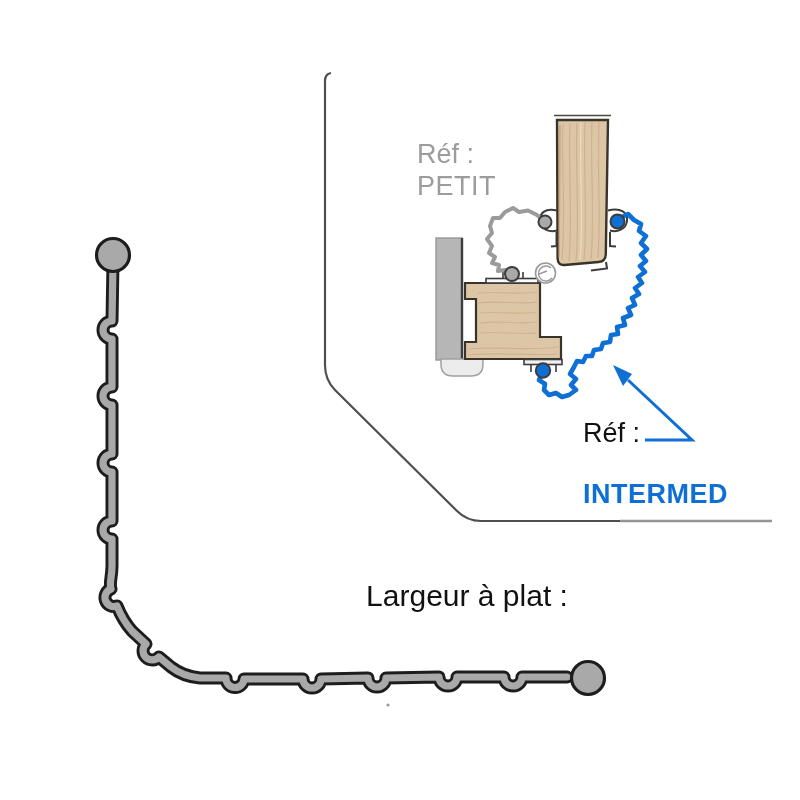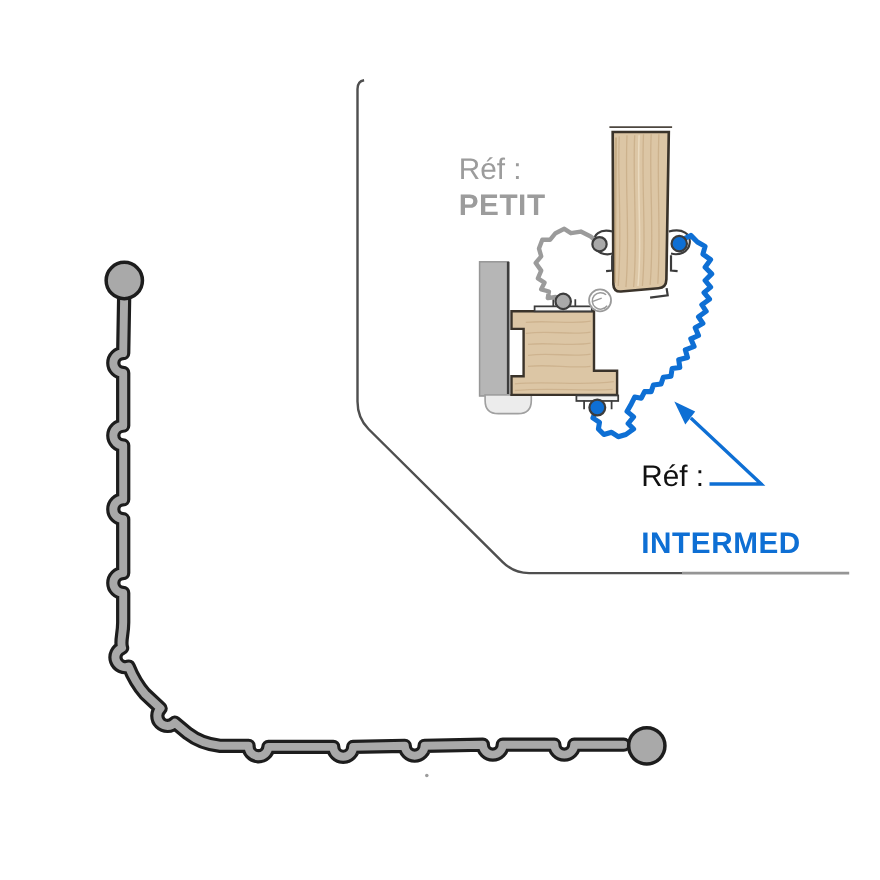--- a/index.html
+++ b/index.html
@@ -16,21 +16,21 @@
   html,body{margin:0;padding:0;}
   body{
     width:800px;height:800px;background:var(--page_bg);
     font-family:"Liberation Sans", sans-serif;
     position:relative;overflow:hidden;
   }
   .stage{position:absolute;left:0;top:0;width:800px;height:800px;}
   svg.layer{position:absolute;left:0;top:0;}
   .txt{position:absolute;white-space:nowrap;}
   .ref-petit{left:417px;top:138px;font-size:27px;line-height:32px;color:var(--text_gray);}
-  .ref-petit .name{font-weight:bold;letter-spacing:.5px;}
+  .ref-petit .name{font-weight:normal;letter-spacing:.5px;}
   .ref-intermed{left:583px;top:418px;font-size:27px;line-height:30px;}
   .ref-intermed .prefix{color:var(--text_black);}
   .ref-intermed .name{font-weight:bold;color:var(--accent_blue);letter-spacing:.5px;margin-top:31px;}
   .width-label{left:317px;top:579px;width:300px;text-align:center;font-size:30px;line-height:34px;color:var(--text_black);}
   .line{display:block;}
 </style>
 </head>
 <body>
 
 <div class="stage">
@@ -136,15 +136,16 @@
     <span class="line prefix">Réf :</span>
     <span class="line name">PETIT</span>
   </div>
 
   <div class="txt ref-intermed">
     <span class="line prefix">Réf :</span>
     <span class="line name">INTERMED</span>
   </div>
 
   <div class="txt width-label">
+    <span class="line">Largeur à plat :</span>
   </div>
 
 </div>
 
 </body></html>

